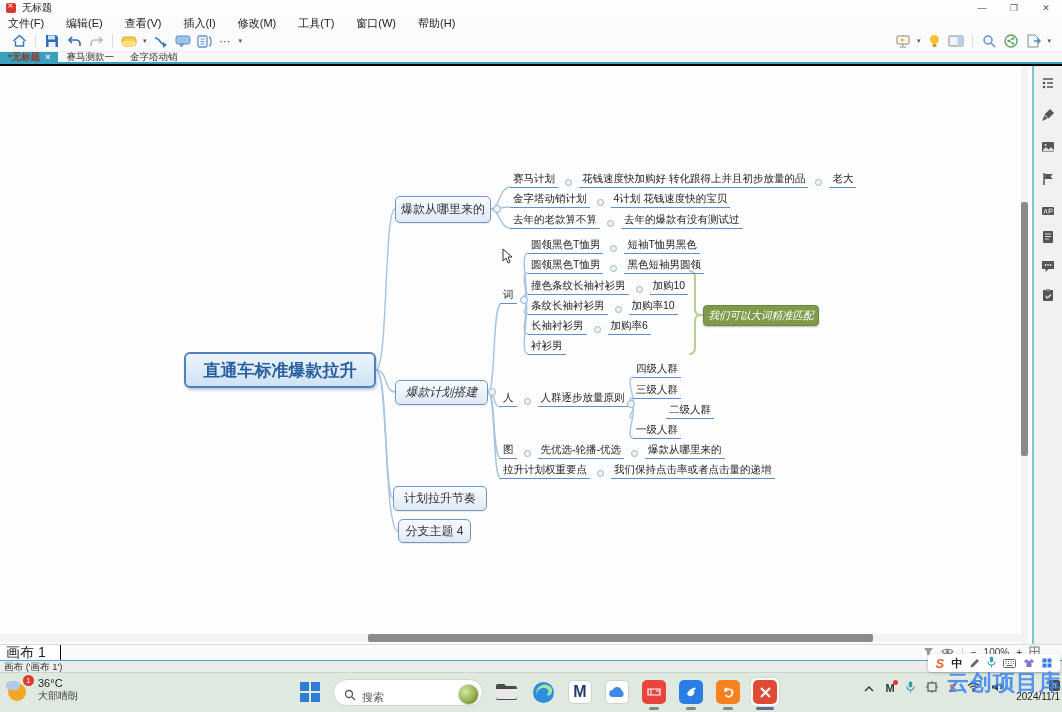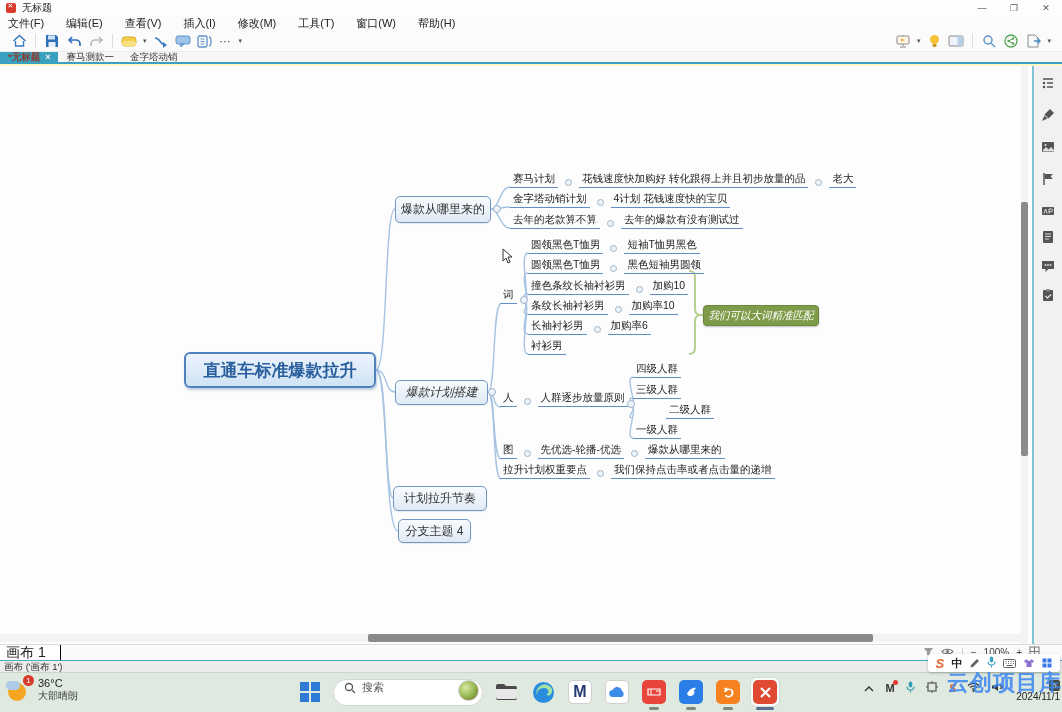--- a/index.html
+++ b/index.html
@@ -1,17 +1,17 @@
 <!DOCTYPE html>
 <html><head>
 <meta charset="utf-8">
 <style>
   * { margin:0; padding:0; box-sizing:border-box; font-family:"Liberation Sans","DejaVu Sans",sans-serif; }
   html,body { width:1062px; height:712px; overflow:hidden; background:#fff; }
-  #win { position:relative; width:1062px; height:712px; background:#fef9c3; overflow:hidden; }
+  #win { position:relative; width:1062px; height:712px; background:#000000; overflow:hidden; }
 
   
   .titlebar { position:absolute; left:0; top:0; width:100%; height:16px; background:#fdfdfd; display:flex; align-items:center; }
   .app-ico { width:10px; height:10px; background:#d93a2b; border-radius:2px; margin:0 6px 0 6px; position:relative; }
   .app-ico::after{ content:"✕"; position:absolute; left:1.5px; top:-1px; font-size:7px; color:#fff; }
   .title-text { font-size:10px; color:#222; }
   .wincontrols { margin-left:auto; display:flex; }
   .wincontrols span { width:32px; text-align:center; font-size:9px; color:#555; line-height:16px; cursor:default; }
 
   
@@ -68,21 +68,21 @@
   .taskbar { position:absolute; left:0; top:672px; width:100%; height:40px; background:#dfe9df; border-top:1px solid #c9d6c9; }
   .weather { position:absolute; left:6px; top:4px; display:flex; align-items:center; gap:6px; }
   .wx-ico { position:relative; width:26px; height:26px; }
   .wx-sun { position:absolute; left:2px; top:6px; width:18px; height:18px; border-radius:50%; background:#f5a623; }
   .wx-cloud { position:absolute; left:0; top:4px; width:14px; height:9px; border-radius:6px; background:#aecbe8; }
   .wx-badge { position:absolute; right:-2px; top:-2px; width:11px; height:11px; border-radius:50%; background:#d93a2b; color:#fff; font-size:8px; text-align:center; line-height:11px; }
   .wx-temp { font-size:11px; color:#222; }
   .wx-desc { font-size:10px; color:#444;text-align:right; }
   .tb-center { position:absolute; left:296px; top:5px; display:flex; align-items:center; gap:9px; }
   .startbtn { width:28px; height:28px; display:flex; align-items:center; justify-content:center; }
-  .searchbox { width:150px; height:27px; background:#fff; border:1px solid #cfd8cf; border-radius:14px; display:flex; align-items:flex-start; padding:0 3px 0 10px; gap:6px; }
+  .searchbox { width:150px; height:27px; background:#fff; border:1px solid #cfd8cf; border-radius:14px; display:flex; align-items:flex-end; padding:0 3px 0 10px; gap:6px; }
   .searchbox .ph { font-size:11px; color:#555; flex:1; }
   .avatar { width:21px; height:21px; border-radius:50%; background:radial-gradient(circle at 35% 35%,#d8e8a0,#8aae44 60%,#7b4a22); border:1px solid #cfcfcf; }
   .tkico { width:28px; height:28px; border-radius:5px; display:flex; align-items:center; justify-content:center; position:relative; }
   .runline { position:absolute; bottom:-4px; left:9px; width:10px; height:3px; border-radius:2px; background:#7b8b7b; }
   .tkico.active { background:rgba(255,255,255,.75); box-shadow:0 0 2px rgba(0,0,0,.2); }
   .tkico.active .runline { left:5px; width:18px; background:#5a6f8f; }
   .sq { width:24px; height:24px; border-radius:5px; display:flex; align-items:center; justify-content:center; color:#fff; font-weight:bold; }
   .tray { position:absolute; right:58px; top:8px; display:flex; align-items:center; gap:11px; }
   .tray .tico { font-size:11px; color:#333; position:relative; }
   .clock { position:absolute; right:2px; top:6px; text-align:right; font-size:10px; color:#222; }

